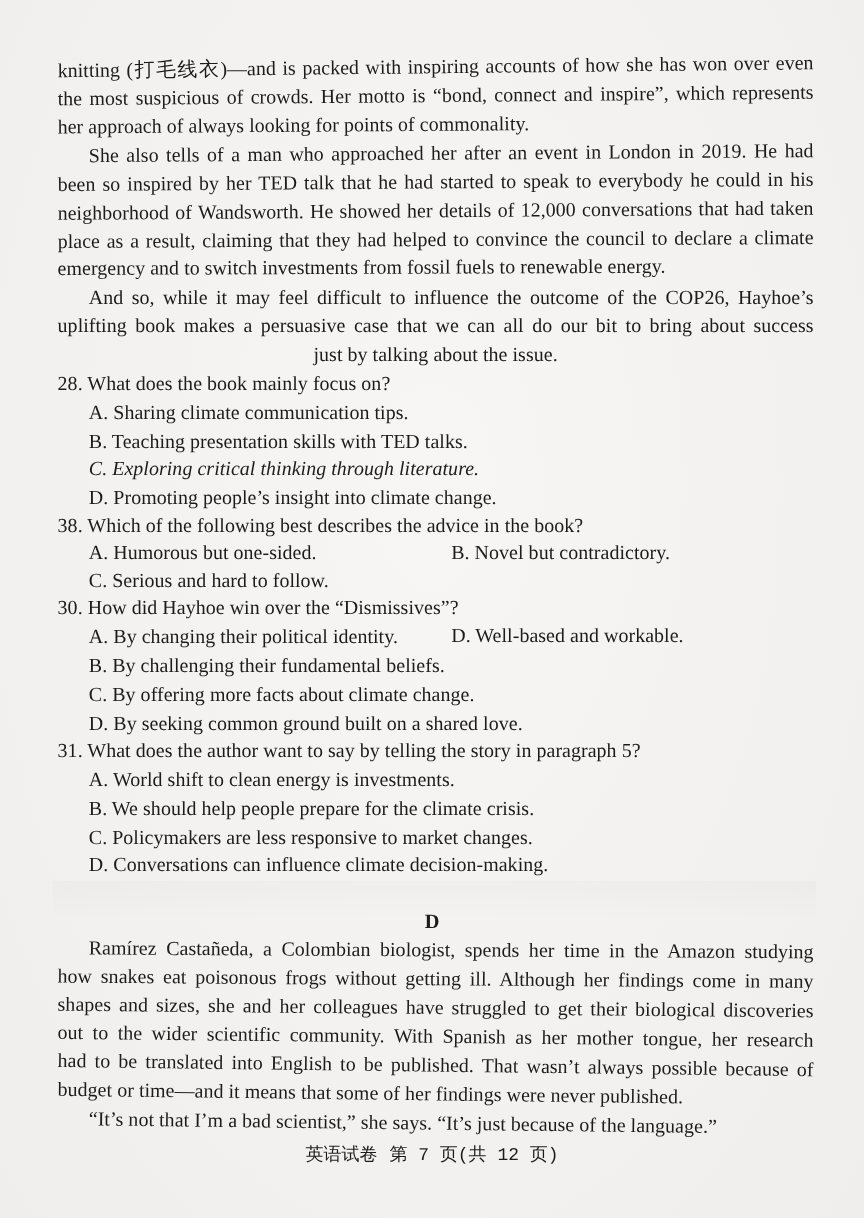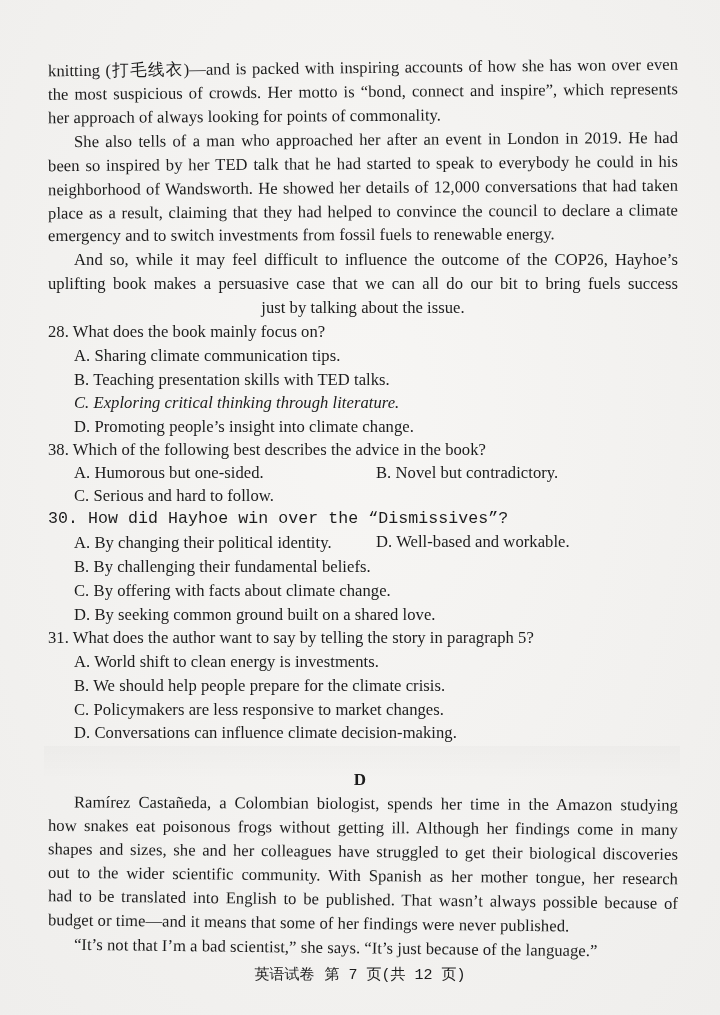--- a/index.html
+++ b/index.html
@@ -11,21 +11,21 @@
       height: 1015px;
       background: #f4f3f1;
       background-image: radial-gradient(ellipse at 50% 40%, #f7f6f4 0%, #efeeec 100%);
       overflow: hidden;
       position: relative;
       color: #1c1c1c;
       font-family: "Liberation Serif", "DejaVu Serif", serif;
     }
     .page {
       position: absolute;
-      left: 0; top: 12px;
+      left: 0; top: 0;
       width: 720px; height: 865px;
     }
     .line {
       position: absolute;
       left: 48px;
       width: 630px;
       font-size: 16.6px;
       line-height: 20px;
       white-space: nowrap;
       letter-spacing: 0.05px;
@@ -77,21 +77,21 @@
     <div>
       <div class="line just indent" style="top:118px; transform:rotate(-0.4deg);">She also tells of a man who approached her after an event in London in 2019. He had</div>
       <div class="line just" style="top:142px; transform:rotate(-0.4deg);">been so inspired by her TED talk that he had started to speak to everybody he could in his</div>
       <div class="line just" style="top:166px; transform:rotate(-0.4deg);">neighborhood of Wandsworth. He showed her details of 12,000 conversations that had taken</div>
       <div class="line just" style="top:190px; transform:rotate(-0.3deg);">place as a result, claiming that they had helped to convince the council to declare a climate</div>
       <div class="line" style="top:213px; transform:rotate(-0.2deg);">emergency and to switch investments from fossil fuels to renewable energy.</div>
     </div>
 
     <div>
       <div class="line just indent" style="top:238px;">And so, while it may feel difficult to influence the outcome of the COP26, Hayhoe’s</div>
-      <div class="line just" style="top:262px;">uplifting book makes a persuasive case that we can all do our bit to bring fuels success</div>
+      <div class="line just" style="top:262px;">uplifting book makes a persuasive case that we can all do our bit to bring about success</div>
       <div class="line" style="top:286px;text-align:center;">just by talking about the issue.</div>
     </div>
   </div>
 
   <div>
     <div class="line q" style="top:310px;">28. What does the book mainly focus on?</div>
     <div class="line opt" style="top:334px;">A. Sharing climate communication tips.</div>
     <div class="line opt" style="top:358px;">B. Teaching presentation skills with TED talks.</div>
     <div class="line opt" style="top:381px;font-style:italic;">C. Exploring critical thinking through literature.</div>
     <div class="line opt" style="top:405px;">D. Promoting people’s insight into climate change.</div>
@@ -99,24 +99,24 @@
 
   <div>
     <div class="line q" style="top:428px;">38. Which of the following best describes the advice in the book?</div>
     <div class="line opt" style="top:451px;">A. Humorous but one-sided.</div>
     <div class="line opt2" style="top:451px;">B. Novel but contradictory.</div>
     <div class="line opt" style="top:474px;">C. Serious and hard to follow.</div>
     <div class="line opt2" style="top:474px;margin-top:46px;">D. Well-based and workable.</div>
   </div>
 
   <div>
-    <div class="line q" style="top:497px;font-family:Liberation Mono, monospace;">30. How did Hayhoe win over the “Dismissives”?</div>
+    <div class="line q" style="top:497px;">30. How did Hayhoe win over the “Dismissives”?</div>
     <div class="line opt" style="top:521px;">A. By changing their political identity.</div>
     <div class="line opt" style="top:545px;">B. By challenging their fundamental beliefs.</div>
-    <div class="line opt" style="top:569px;">C. By offering with facts about climate change.</div>
+    <div class="line opt" style="top:569px;">C. By offering more facts about climate change.</div>
     <div class="line opt" style="top:593px;">D. By seeking common ground built on a shared love.</div>
   </div>
 
   <div>
     <div class="line q" style="top:616px;">31. What does the author want to say by telling the story in paragraph 5?</div>
     <div class="line opt" style="top:640px;">A. World shift to clean energy is investments.</div>
     <div class="line opt" style="top:664px;">B. We should help people prepare for the climate crisis.</div>
     <div class="line opt" style="top:688px;">C. Policymakers are less responsive to market changes.</div>
     <div class="line opt" style="top:711px;">D. Conversations can influence climate decision-making.</div>
   </div>

